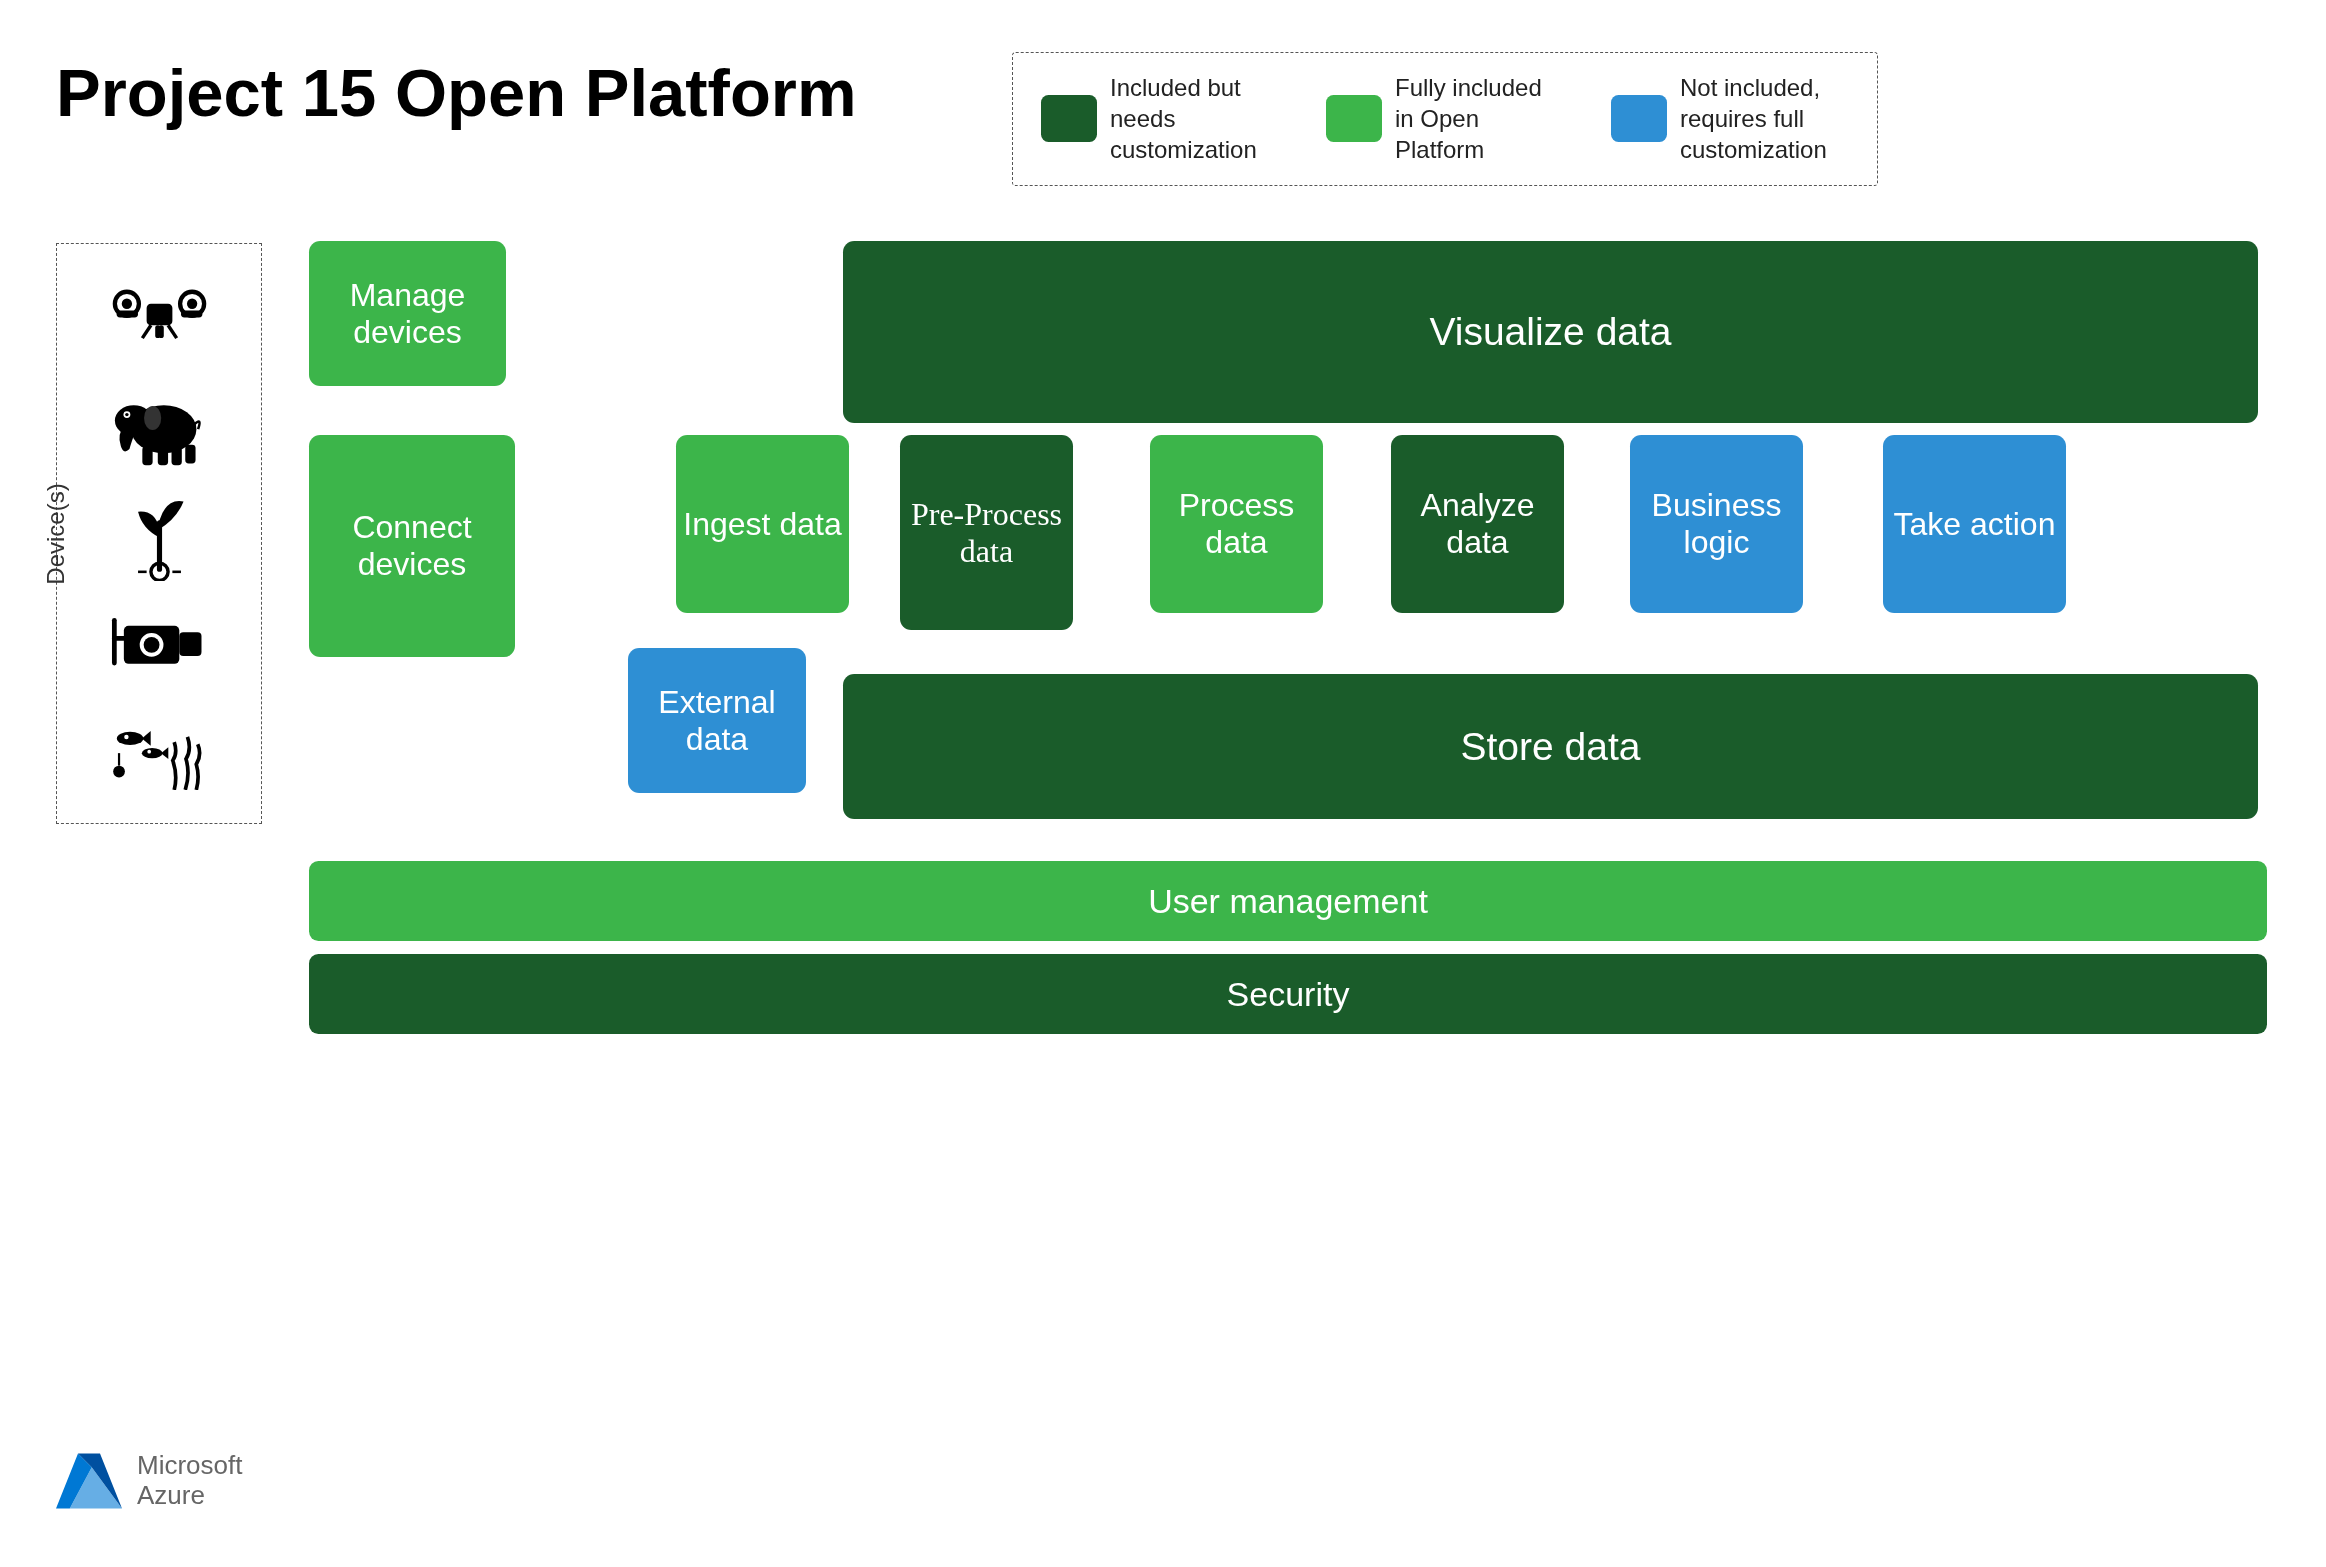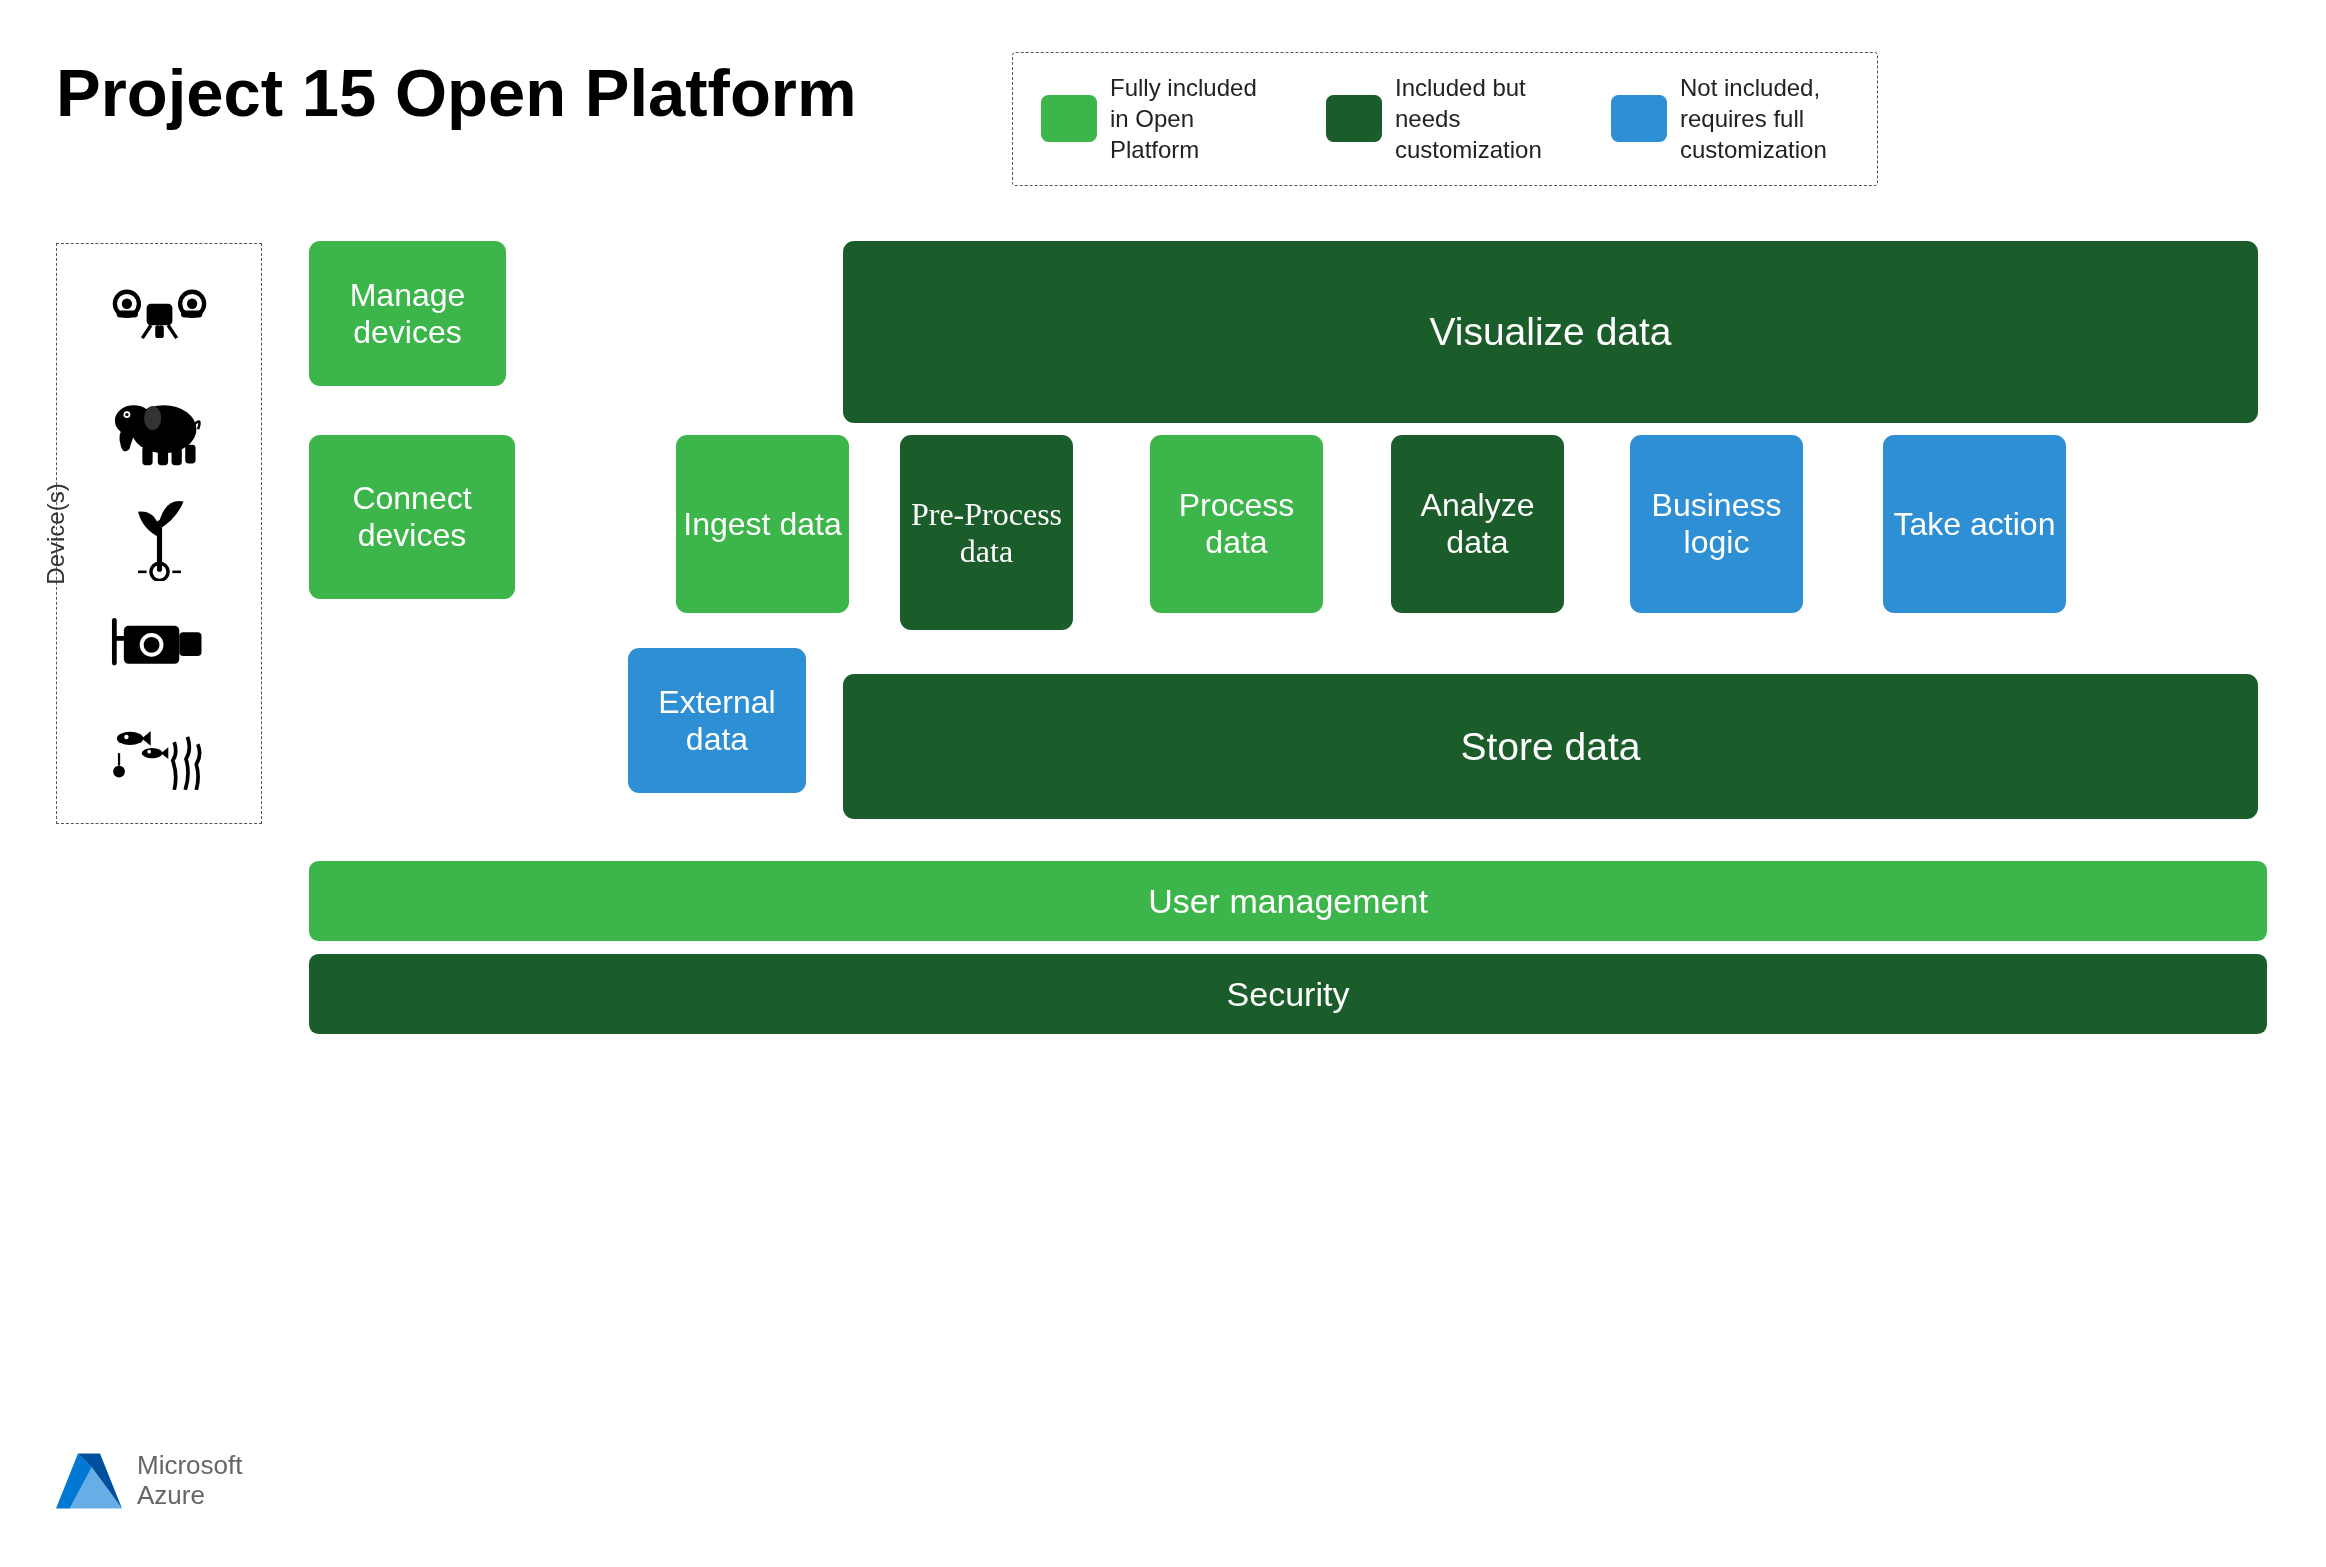--- a/index.html
+++ b/index.html
@@ -207,26 +207,26 @@
       color: #666;
     }
   </style>
 </head>
 <body>
 
 <div class="page-title">Project 15 Open Platform</div>
 
 <div class="legend">
   <div class="legend-item">
+    <div class="legend-box legend-dark-green"></div>
+    <div class="legend-text">Included but needs customization</div>
+  </div>
+  <div class="legend-item">
     <div class="legend-box legend-light-green"></div>
     <div class="legend-text">Fully included in Open Platform</div>
-  </div>
-  <div class="legend-item">
-    <div class="legend-box legend-dark-green"></div>
-    <div class="legend-text">Included but needs customization</div>
   </div>
   <div class="legend-item">
     <div class="legend-box legend-blue"></div>
     <div class="legend-text">Not included, requires full customization</div>
   </div>
 </div>
 
 <div class="diagram">
 
   <div class="devices-col">
@@ -364,21 +364,21 @@
     </svg>
 
     <div class="manage-block flow-block light-green" style="position:absolute; left:0; top:26px; width:197px; height:145px;">
       <span>Manage devices</span>
     </div>
 
     <div class="flow-block dark-green" style="position:absolute; left:534px; top:26px; width:1415px; height:182px; font-size:39px;">
       <span>Visualize data</span>
     </div>
 
-    <div class="flow-block light-green" style="position:absolute; left:0; top:220px; width:206px; height:164px;">
+    <div class="flow-block light-green" style="position:absolute; left:0; top:220px; width:206px; height:222px;">
       <span>Connect devices</span>
     </div>
 
     <div class="flow-block light-green" style="position:absolute; left:319px; top:220px; width:173px; height:178px;margin-left:48px;">
       <span>Ingest data</span>
     </div>
 
     <div class="flow-block dark-green" style="position:absolute; left:591px; top:220px; width:173px; height:195px;font-family:Liberation Serif, serif;">
       <span>Pre-Process data</span>
     </div>

